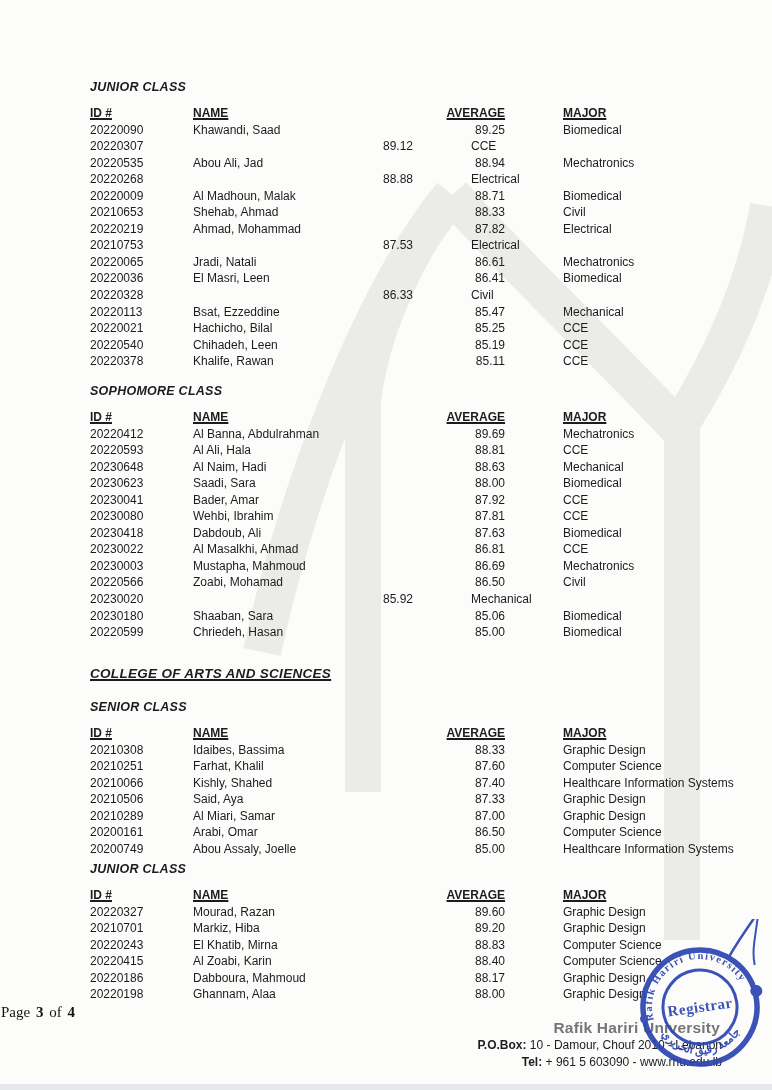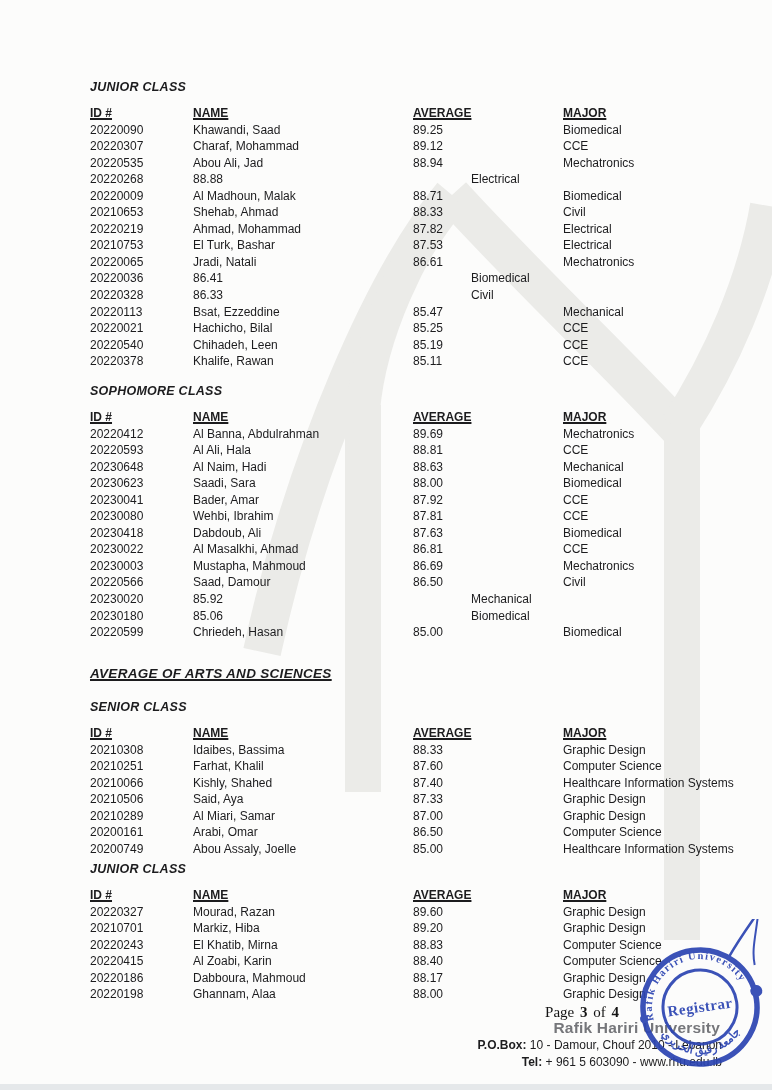--- a/index.html
+++ b/index.html
@@ -23,25 +23,25 @@
     font-size:13.5px;font-weight:bold;font-style:italic;
     text-decoration:underline;text-decoration-thickness:1.5px;
     letter-spacing:.3px;line-height:15px;
   }
   .trow{
     display:grid;grid-template-columns:103px 220px 92px 1fr;
     line-height:16.55px;font-size:12px;
   }
   .thead{font-weight:bold;}
   .thead .cell{text-decoration:underline;text-decoration-thickness:1.8px;}
-  .c-avg{text-align:left;}
+  .c-avg{text-align:right;}
   .c-major{padding-left:58px;}
   
   .page-label{
-    position:absolute;top:1004px;left:0;width:620px;text-align:right;z-index:1;
+    position:absolute;top:1004px;left:0;width:620px;text-align:left;z-index:1;
     font-family:"Liberation Serif",serif;font-size:15px;color:#141414;
   }
   .page-label .b{font-weight:bold;}
   .page-label span{padding:0 1px;}
   .uni-name{
     position:absolute;top:1019px;right:52px;z-index:1;
     font-size:15.5px;font-weight:bold;color:var(--footer-gray,#75767a);
     letter-spacing:.2px;
   }
   .addr,.tel{position:absolute;right:50px;z-index:1;font-size:12px;color:#1d1d1f;}
@@ -80,21 +80,20 @@
         <div class="cell c-major">MAJOR</div>
       </div>
       <div class="trow">
         <div class="c-id">20220090</div>
         <div class="c-name">Khawandi, Saad</div>
         <div class="c-avg">89.25</div>
         <div class="c-major">Biomedical</div>
       </div>
       <div class="trow">
         <div class="c-id">20220307</div>
-        <div class="c-name">Charaf, Mohammad</div>
         <div class="c-avg">89.12</div>
         <div class="c-major">CCE</div>
       </div>
       <div class="trow">
         <div class="c-id">20220535</div>
         <div class="c-name">Abou Ali, Jad</div>
         <div class="c-avg">88.94</div>
         <div class="c-major">Mechatronics</div>
       </div>
       <div class="trow">
@@ -115,32 +114,32 @@
         <div class="c-major">Civil</div>
       </div>
       <div class="trow">
         <div class="c-id">20220219</div>
         <div class="c-name">Ahmad, Mohammad</div>
         <div class="c-avg">87.82</div>
         <div class="c-major">Electrical</div>
       </div>
       <div class="trow">
         <div class="c-id">20210753</div>
-        <div class="c-name">El Turk, Bashar</div>
         <div class="c-avg">87.53</div>
         <div class="c-major">Electrical</div>
       </div>
       <div class="trow">
         <div class="c-id">20220065</div>
         <div class="c-name">Jradi, Natali</div>
         <div class="c-avg">86.61</div>
         <div class="c-major">Mechatronics</div>
       </div>
       <div class="trow">
         <div class="c-id">20220036</div>
+        <div class="c-name">El Masri, Leen</div>
         <div class="c-avg">86.41</div>
         <div class="c-major">Biomedical</div>
       </div>
       <div class="trow">
         <div class="c-id">20220328</div>
         <div class="c-avg">86.33</div>
         <div class="c-major">Civil</div>
       </div>
       <div class="trow">
         <div class="c-id">20220113</div>
@@ -224,43 +223,44 @@
         <div class="c-major">CCE</div>
       </div>
       <div class="trow">
         <div class="c-id">20230003</div>
         <div class="c-name">Mustapha, Mahmoud</div>
         <div class="c-avg">86.69</div>
         <div class="c-major">Mechatronics</div>
       </div>
       <div class="trow">
         <div class="c-id">20220566</div>
-        <div class="c-name">Saad, Damour</div>
+        <div class="c-name">Zoabi, Mohamad</div>
         <div class="c-avg">86.50</div>
         <div class="c-major">Civil</div>
       </div>
       <div class="trow">
         <div class="c-id">20230020</div>
         <div class="c-avg">85.92</div>
         <div class="c-major">Mechanical</div>
       </div>
       <div class="trow">
         <div class="c-id">20230180</div>
+        <div class="c-name">Shaaban, Sara</div>
         <div class="c-avg">85.06</div>
         <div class="c-major">Biomedical</div>
       </div>
       <div class="trow">
         <div class="c-id">20220599</div>
         <div class="c-name">Chriedeh, Hasan</div>
         <div class="c-avg">85.00</div>
         <div class="c-major">Biomedical</div>
       </div>
     </div>
     <div class="group g2">
-      <div class="college-heading">AVERAGE OF ARTS AND SCIENCES</div>
+      <div class="college-heading">COLLEGE OF ARTS AND SCIENCES</div>
     </div>
     <div class="group g3">
       <div class="sec-heading">SENIOR CLASS</div>
       <div class="trow thead">
         <div class="cell c-id">ID #</div>
         <div class="cell c-name">NAME</div>
         <div class="cell c-avg">AVERAGE</div>
         <div class="cell c-major">MAJOR</div>
       </div>
       <div class="trow">

